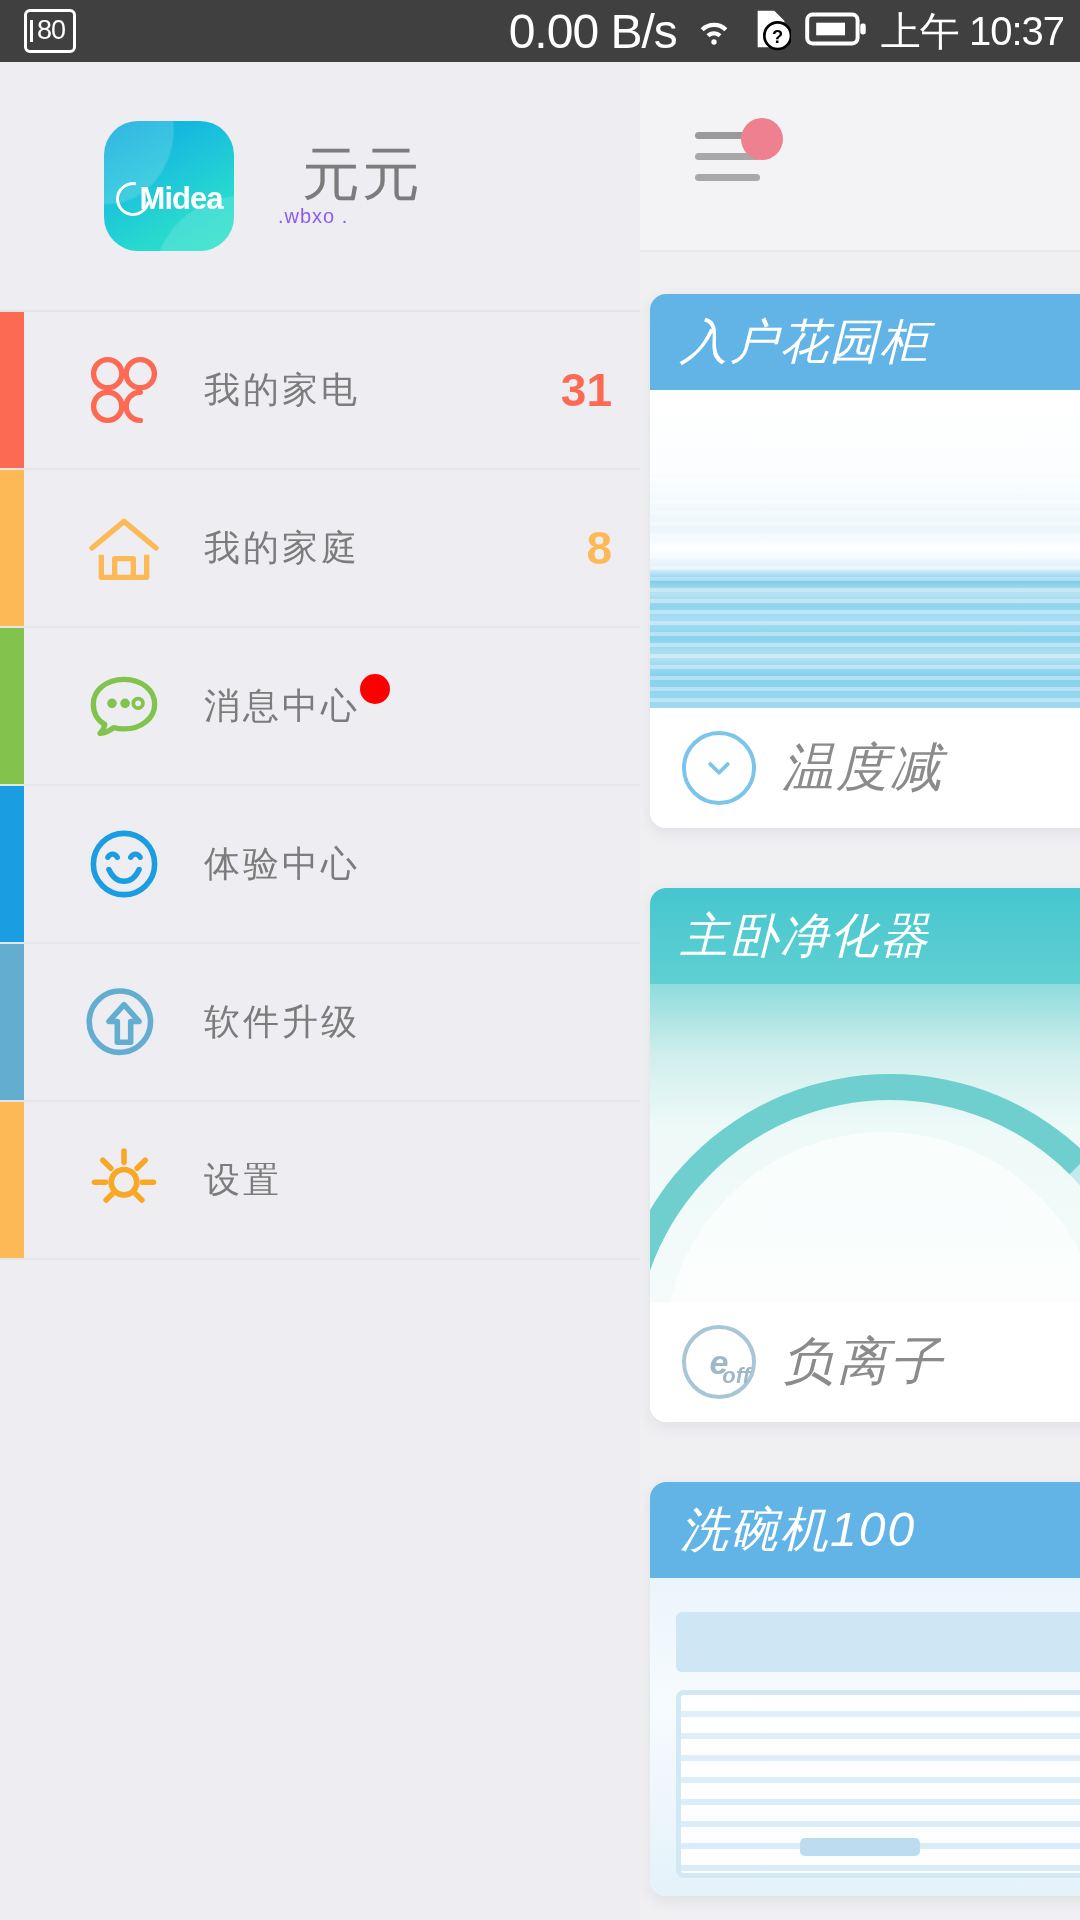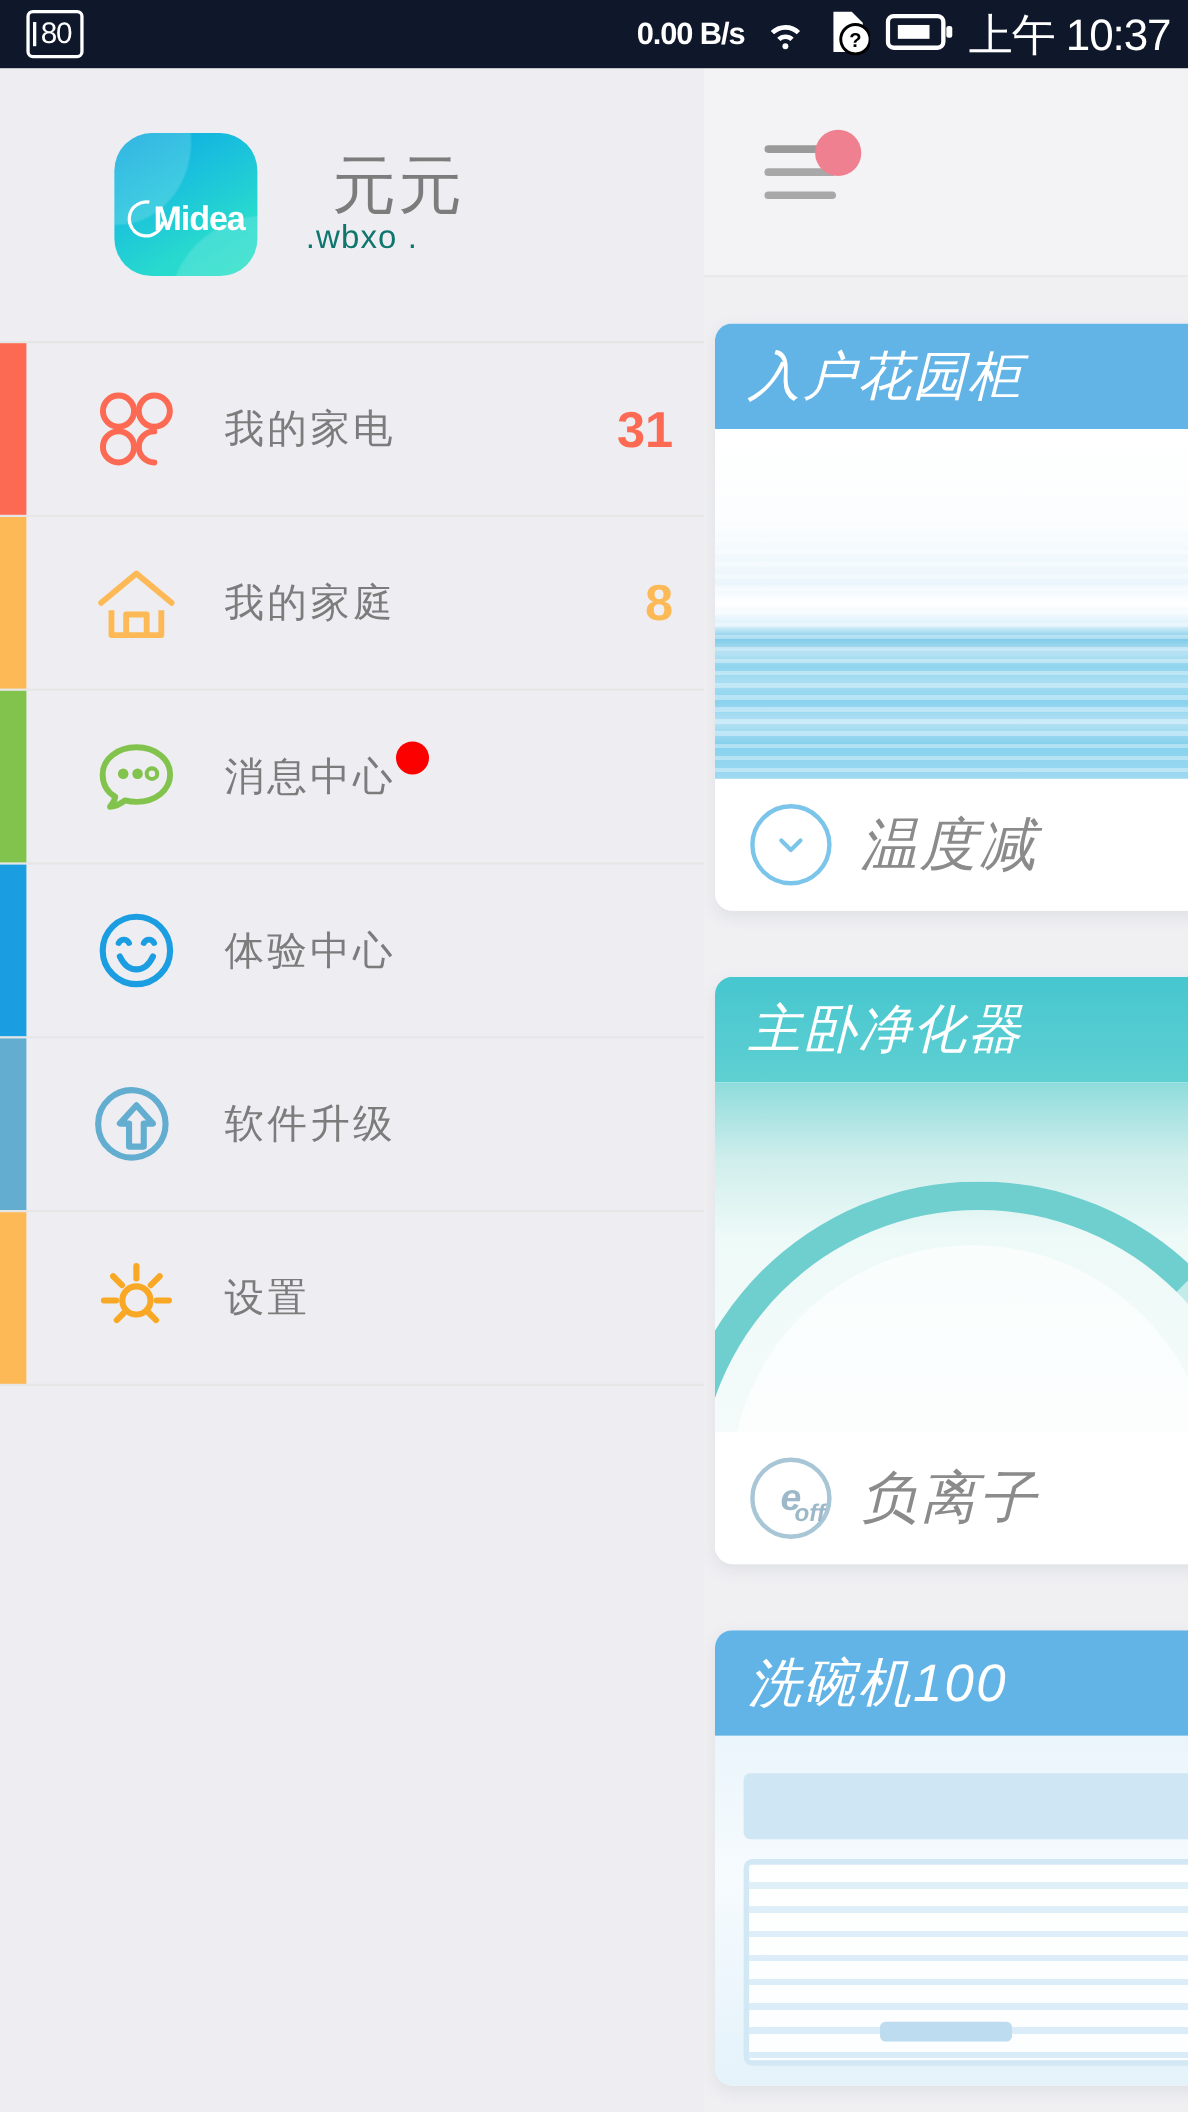--- a/index.html
+++ b/index.html
@@ -7,38 +7,38 @@
   body {
     font-family:"Liberation Sans","DejaVu Sans",sans-serif;
     background:#eeeef2;
     overflow:hidden;
     position:relative;
   }
 
   
   .statusbar{
     position:absolute; top:0; left:0; width:1080px; height:62px;
-    background:#0f172a; color:#fff; display:flex; align-items:center;
+    background:#404040; color:#fff; display:flex; align-items:center;
     z-index:60;
   }
   .sb-left{ display:flex; align-items:center; padding-left:24px; }
   .batt-num{
     border:3px solid #fff; border-radius:6px;
     font-size:27px; line-height:1; padding:5px 8px 6px 10px;
     letter-spacing:-1px; font-weight:400; position:relative;
   }
   .batt-num:before{
     content:""; position:absolute; left:3px; top:8px; bottom:8px; width:3px;
     background:#fff;
   }
   .sb-right{
     margin-left:auto; display:flex; align-items:center; gap:14px;
     padding-right:16px;
   }
-  .netspeed{ font-size:28px; font-weight:700; letter-spacing:-1px; }
+  .netspeed{ font-size:48px; font-weight:400; letter-spacing:-1px; }
   .clock{ font-size:40px; font-weight:400; letter-spacing:-1px; white-space:nowrap;}
   .ico{ display:block; }
 
   
   .drawer{
     position:absolute; top:62px; left:0; width:640px; height:1858px;
     background:#eeeef2; z-index:30;
   }
   .profile{
     height:248px; display:flex; align-items:center; padding-left:104px;
@@ -60,21 +60,21 @@
     font-size:31px; font-weight:700; letter-spacing:-1px;
     display:flex; align-items:center; margin-top:26px;
   }
   .avatar .logo .ring{
     width:34px;height:34px;border:3px solid #fff;border-radius:50%;
     margin-right:-10px; border-right-color:transparent;
     transform:rotate(-35deg);
   }
   .pname-wrap{ margin-left:44px; }
   .pname{ font-size:58px; color:#7c7c7c; line-height:1.05; letter-spacing:2px;margin-left:24px;}
-  .psub{ font-size:30px; color:#0f766e; margin-top:0; letter-spacing:1px;}
+  .psub{ font-size:20px; color:#8b5cf6; margin-top:0; letter-spacing:1px;}
 
   .menu{ border-top:2px solid #e5e5e6; }
   .mitem{
     position:relative; height:158px; display:flex; align-items:center;
     border-bottom:2px solid #e6e6e7; padding-left:0;
   }
   .mbar{ position:absolute; left:0; top:0; bottom:0; width:24px; }
   .micon{
     width:100px; margin-left:74px; display:flex; align-items:center;
     justify-content:center; flex:0 0 auto;

